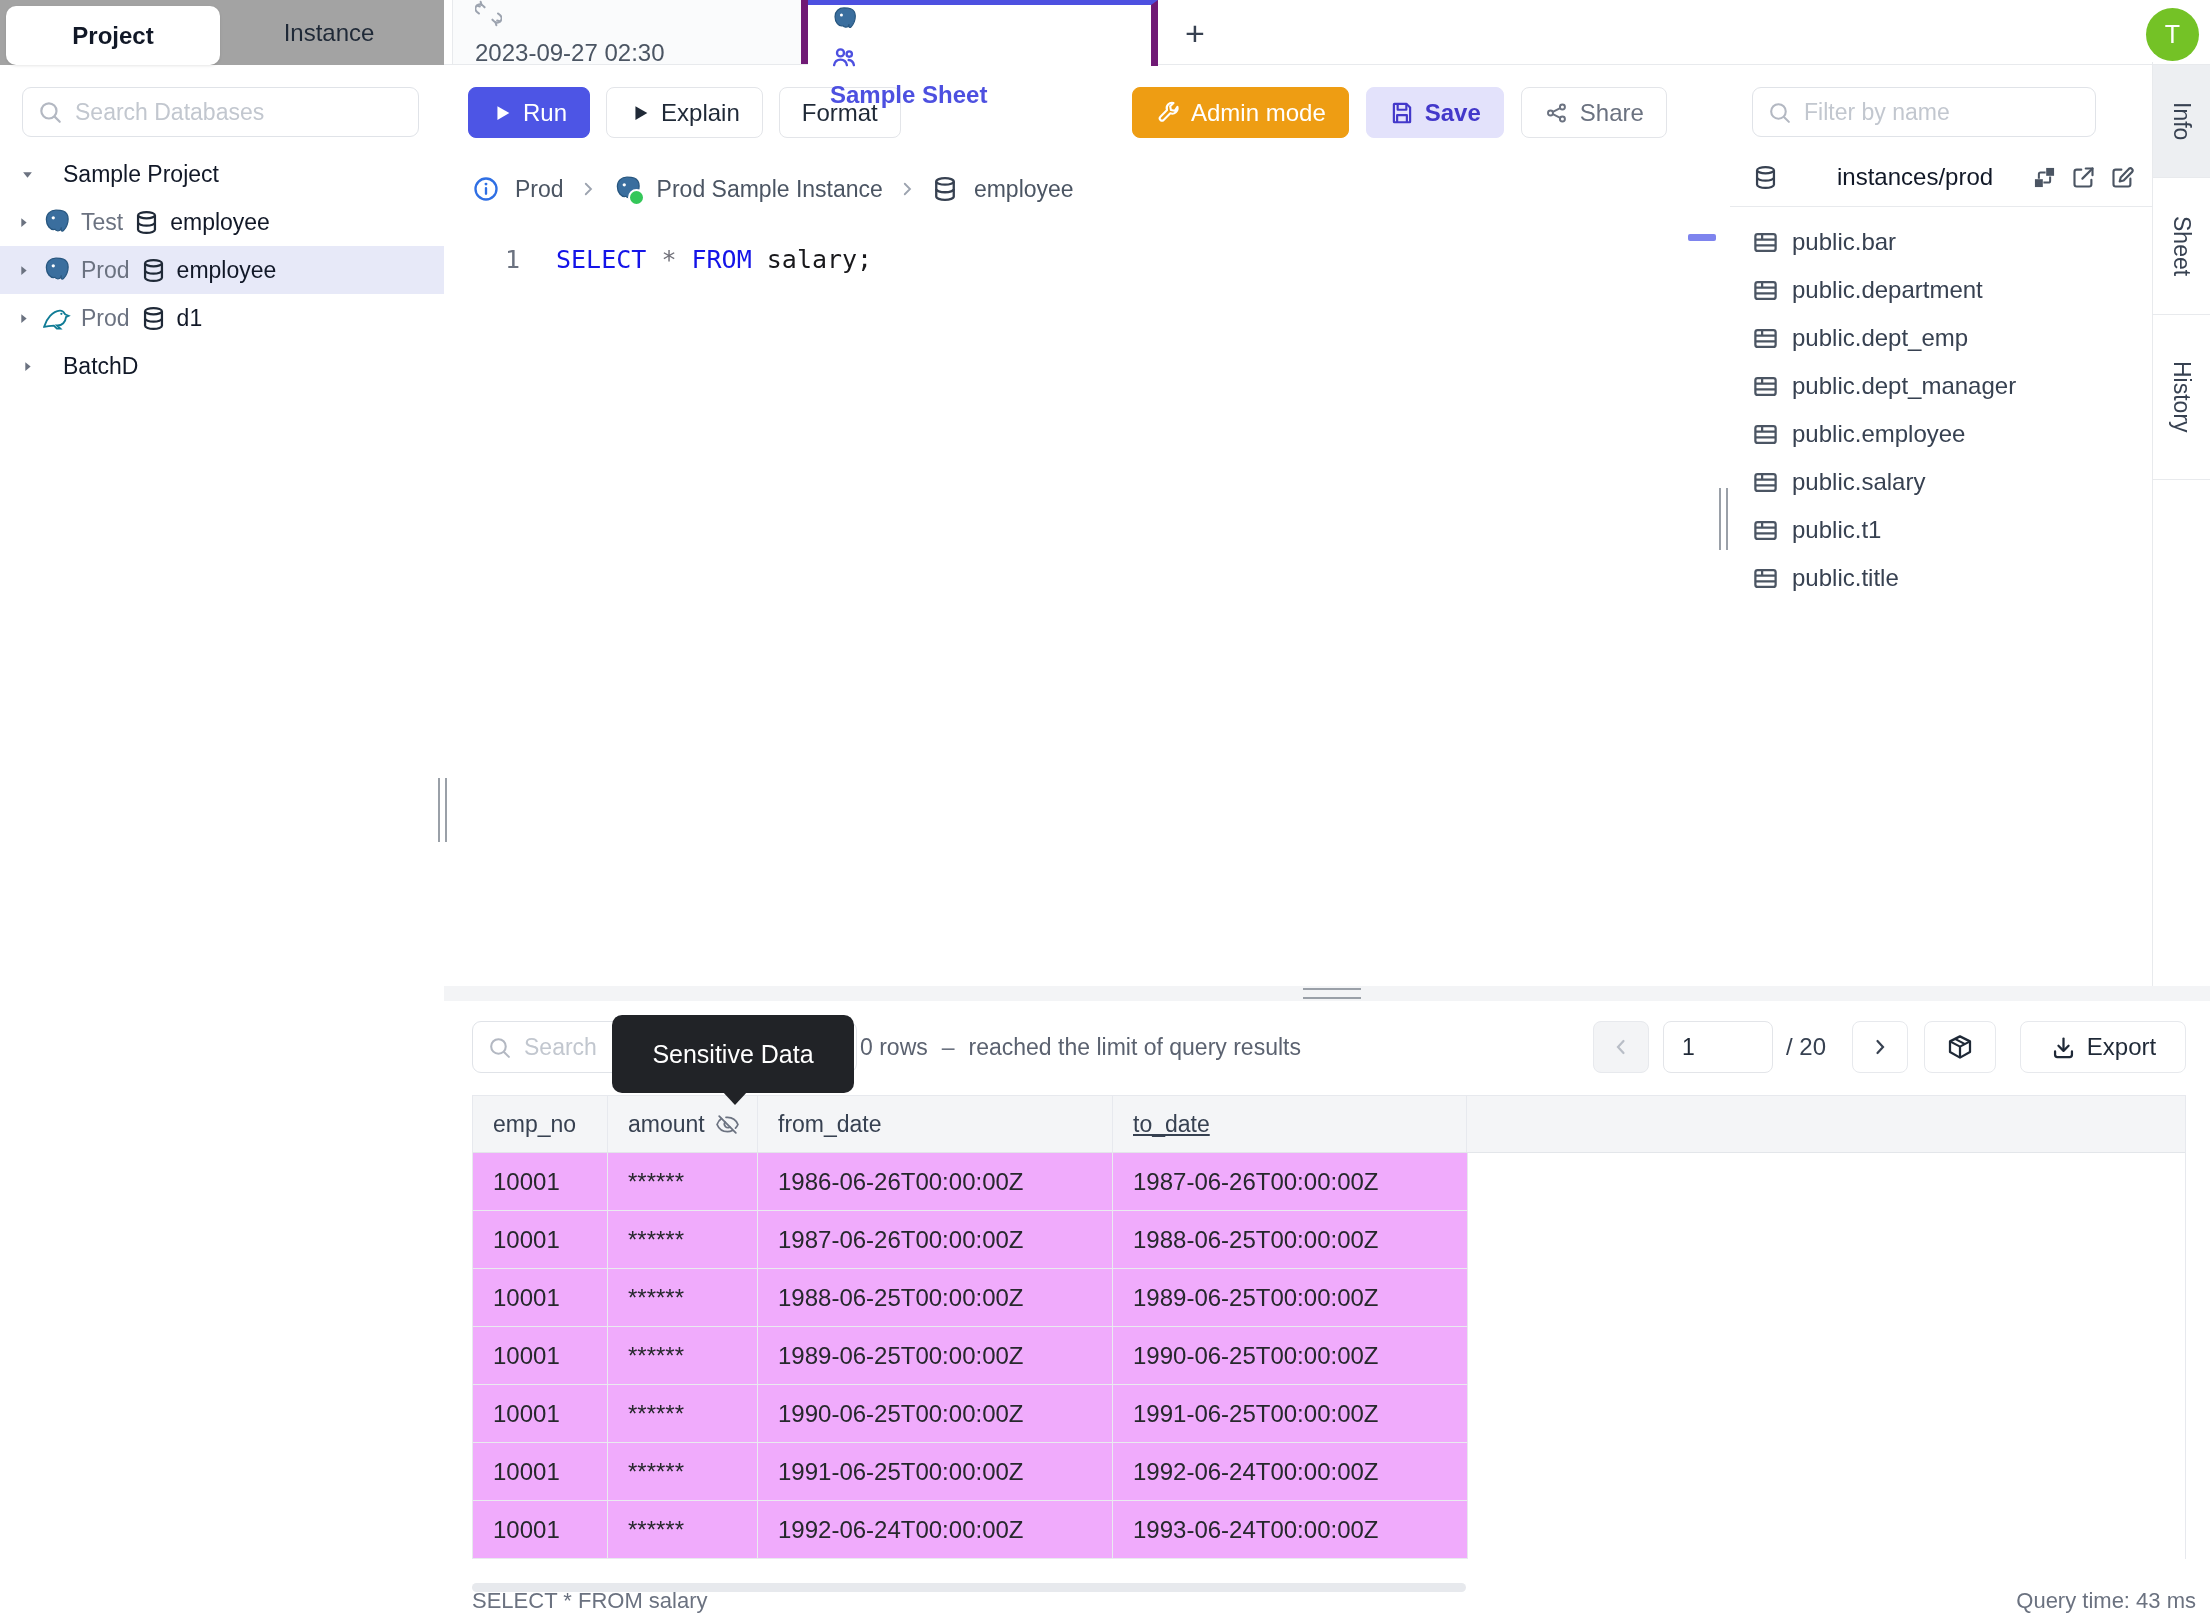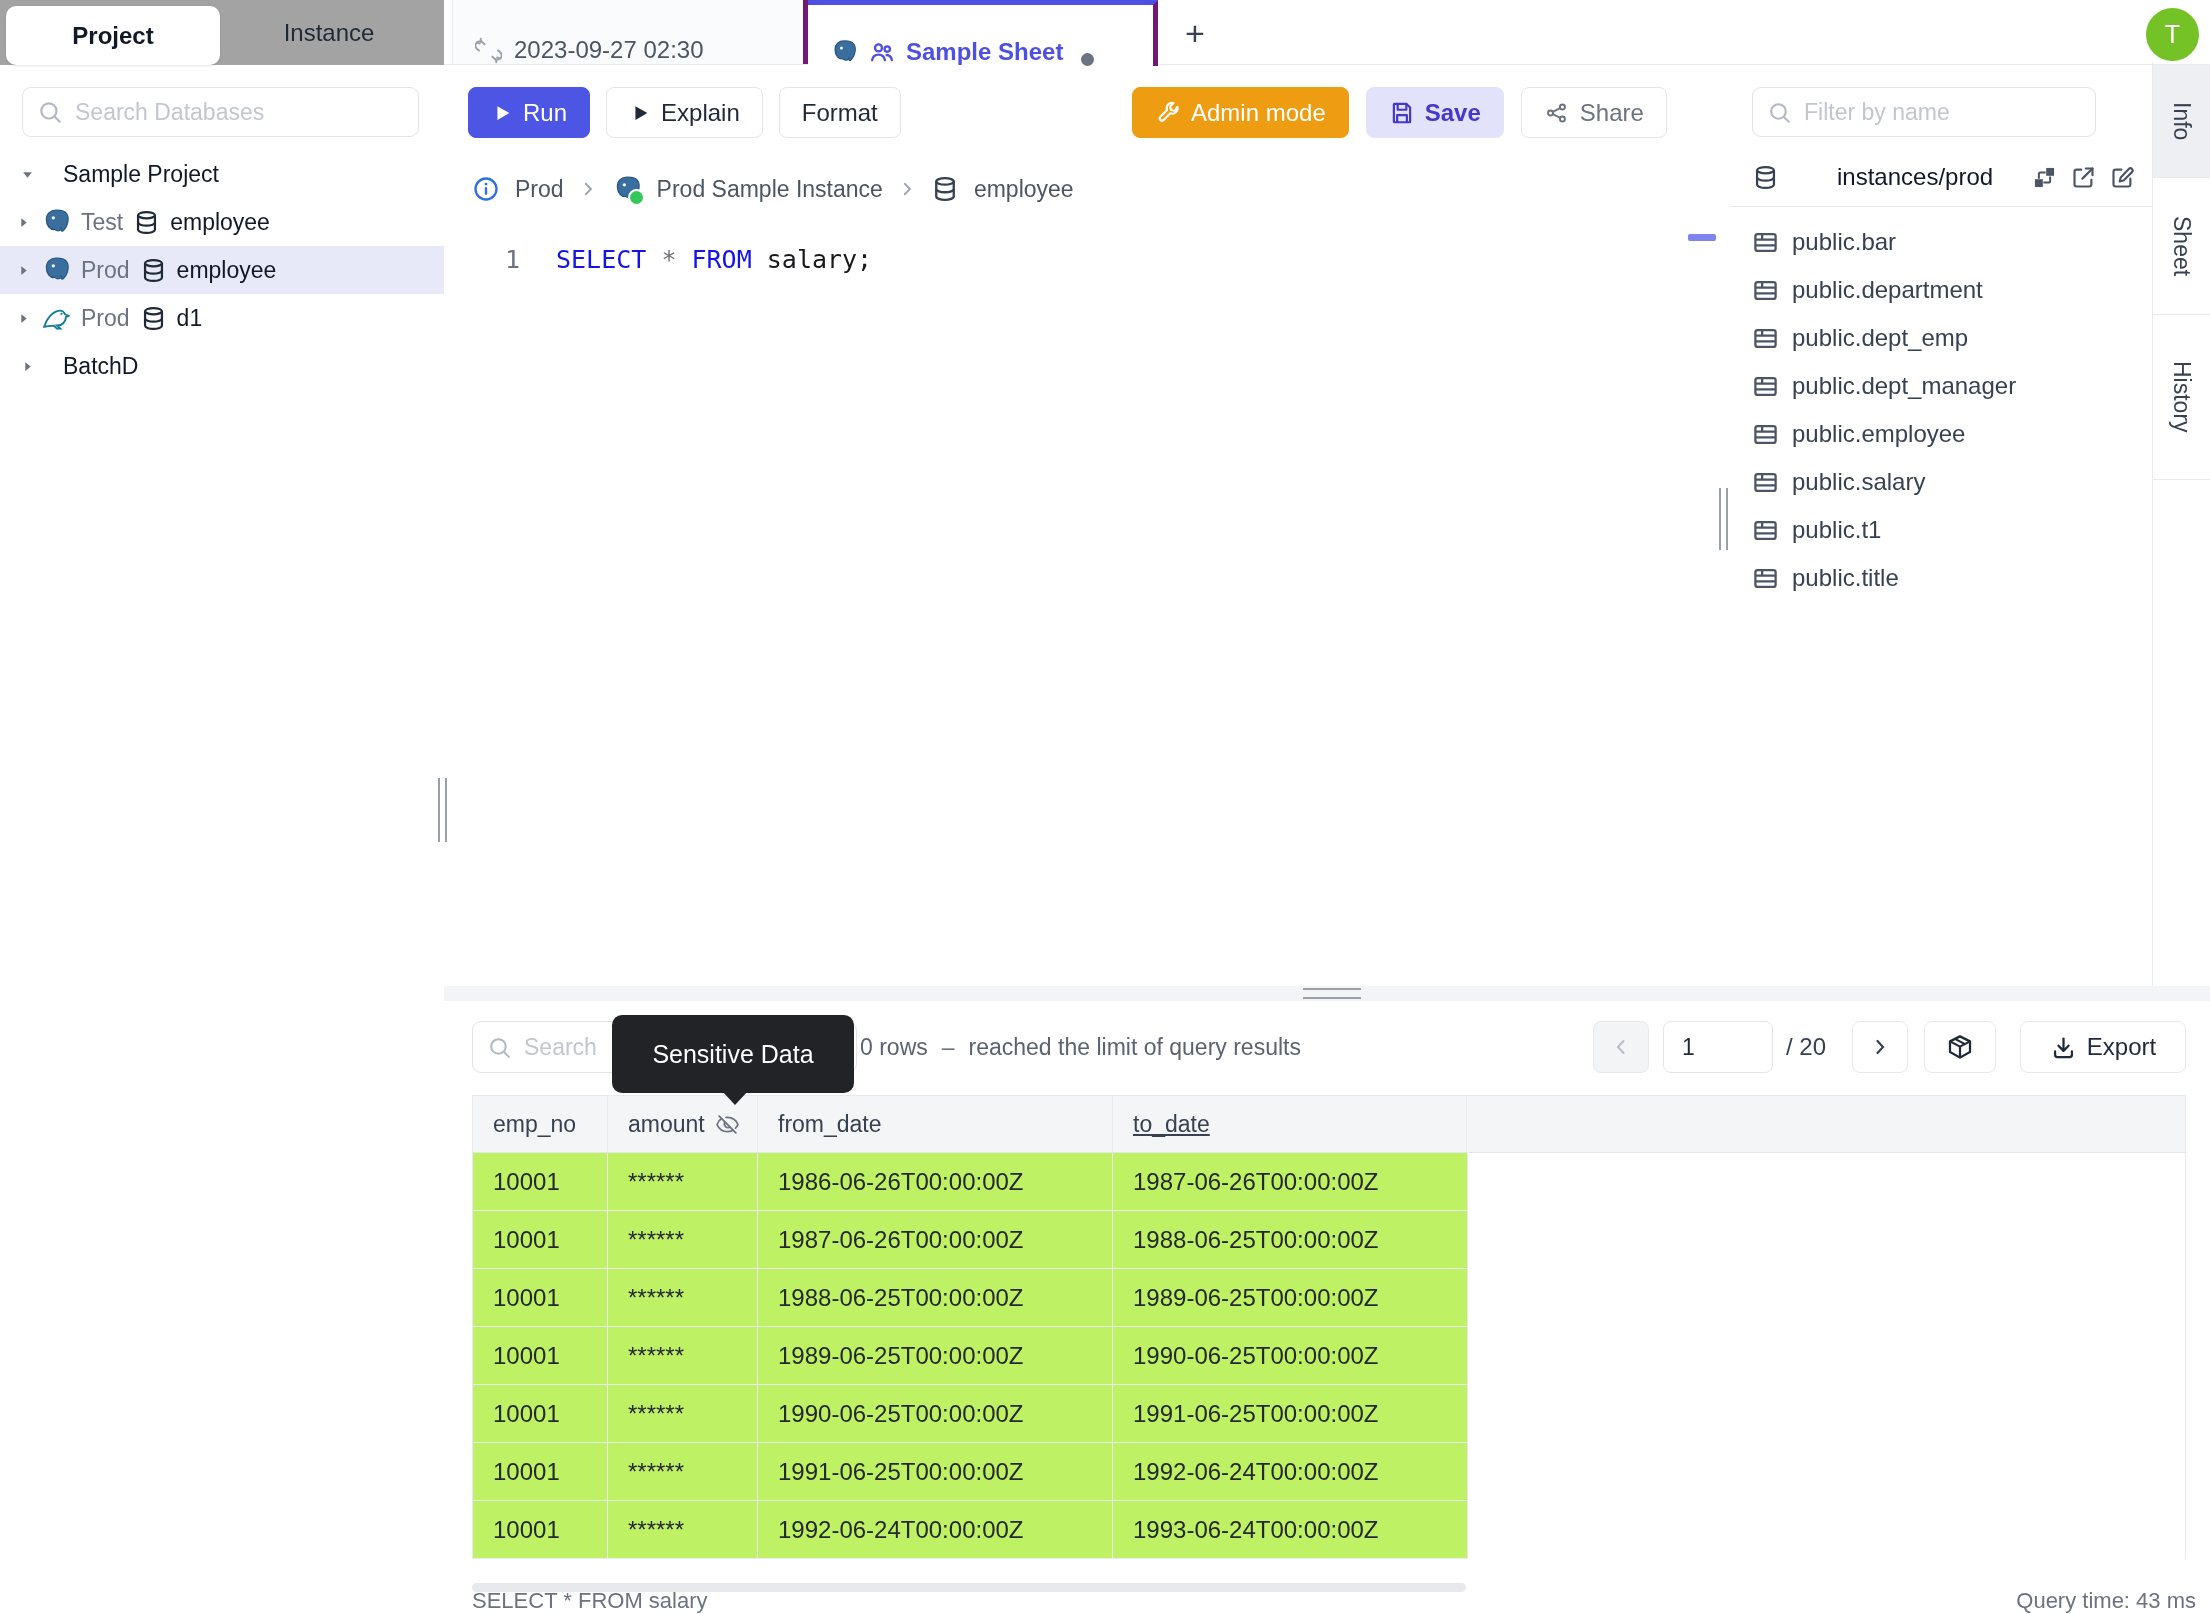--- a/index.html
+++ b/index.html
@@ -34,21 +34,21 @@
   .caret { color:#6b7280; }
   .eng { width:30px; }
   .dbi { color:#1f2937; }
 
   
   .vhandle { width:9px; border-left:2.5px solid #9aa0a8; border-right:2.5px solid #9aa0a8; }
   .hhandle { height:11px; border-top:2.5px solid #9aa0a8; border-bottom:2.5px solid #9aa0a8; }
 
   
   .tabbar-border { left:444px; top:64px; width:1766px; height:1px; background:#e8eaed; }
-  .tab { top:0; height:64px; display:flex; align-items:flex-end; background:#fafbfc; border-right:5px solid #701a75; }
+  .tab { top:0; height:64px; display:flex; align-items:flex-start; background:#fafbfc; border-right:7px solid #701a75;flex-direction:column; }
   .tab1 { left:452px; width:356px; border-left:1px solid #e8eaed; padding-left:22px; gap:12px; color:#4b5563; font-size:24px; }
   .tab2 { left:808px; width:350px; height:66px; background:#fff; border-top:5px solid #4d50e0; z-index:3;
     padding-left:22px; gap:10px; color:#4d50e0; font-size:24px; font-weight:700; }
   .dirty-dot { width:13px; height:13px; border-radius:50%; background:#6b7280; margin-left:8px; }
   .tab-add { left:1175px; top:13px; width:40px; height:40px; display:flex; align-items:center; justify-content:center;
     font-size:34px; color:#374151; cursor:pointer; }
   .avatar { left:2146px; top:8px; width:53px; height:53px; border-radius:50%; background:#74c226; color:#fff;
     display:flex; align-items:center; justify-content:center; font-size:25px; font-weight:500; }
 
   
@@ -110,21 +110,21 @@
     border-left:13px solid transparent; border-right:13px solid transparent; border-top:14px solid #212327; }
 
   
   .grid { left:472px; top:1095px; width:1714px; border:1px solid #e7e9ee; border-bottom:none; }
   .grid-header { display:flex; height:57px; background:#f4f5f7; border-bottom:1px solid #e3e6ea; }
   .gh-cell { display:flex; align-items:center; gap:10px; padding-left:20px; font-size:23px; color:#374151;
     border-right:1px solid #e7e9ee; }
   .gh-cell:last-child { border-right:none; flex:1; }
   .gh-cell .icon { color:#6b7280; }
   .grid-body { width:995px; }
-  .grid-row { display:flex; height:58px; border-bottom:1px solid #e9ebef; border-right:1px solid #e7e9ee; background:#bef264; }
+  .grid-row { display:flex; height:58px; border-bottom:1px solid #e9ebef; border-right:1px solid #e7e9ee; background:#f0abfc; }
   .gb-cell { display:flex; align-items:center; padding-left:20px; font-size:24px; color:#26282c; border-right:1px solid #e9ebef; }
   .gb-cell:last-child { border-right:none; }
   .hscroll { left:472px; top:1583px; width:994px; height:9px; background:#e7e9ed; border-radius:5px; }
 
   
   .status-left { left:472px; top:1574px; height:40px; display:flex; align-items:flex-end; font-size:22px; color:#6b7280; }
   .status-right { left:1700px; top:1574px; width:496px; height:40px; display:flex; align-items:flex-end; justify-content:flex-end;
     font-size:22px; color:#6b7280; }
 </style>
 </head>

